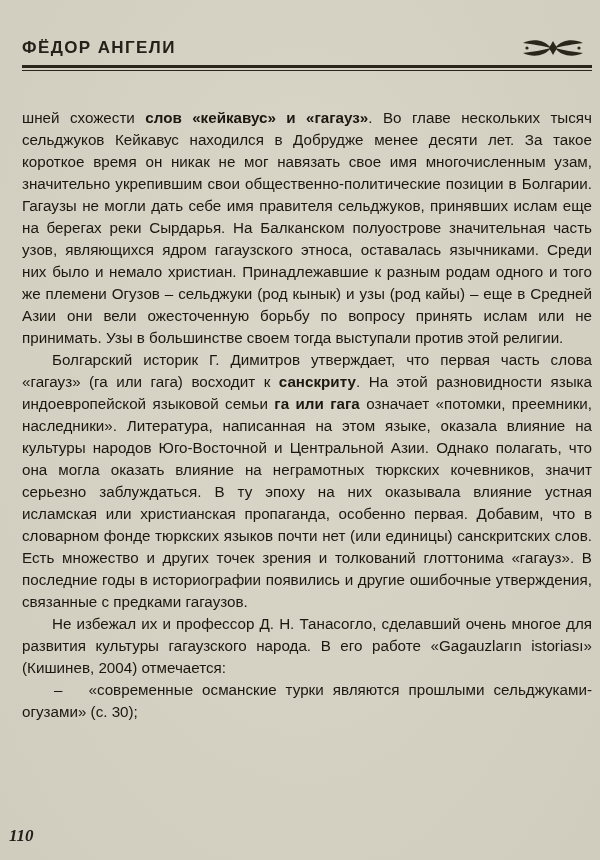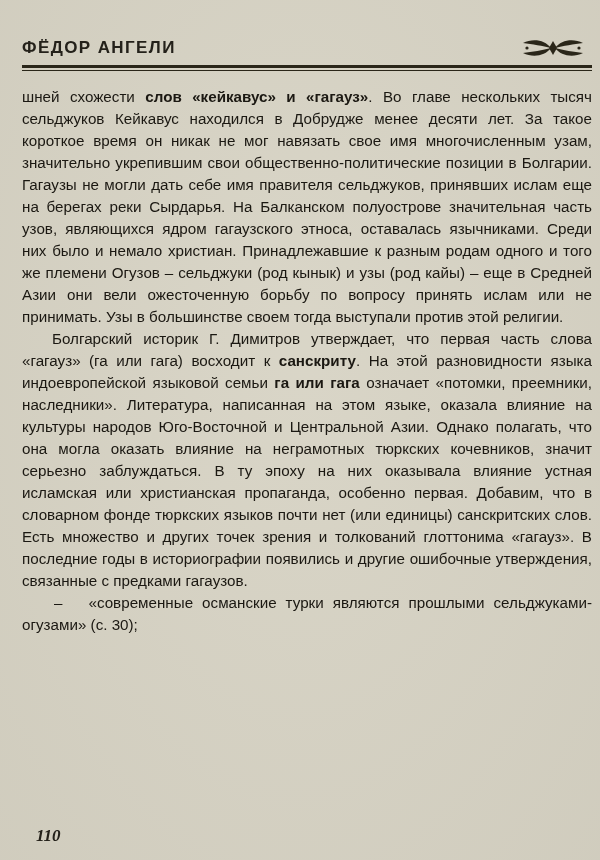--- a/index.html
+++ b/index.html
@@ -35,36 +35,36 @@
     font-weight: 700;
     font-size: 17px;
     letter-spacing: 1.4px;
     color: #24211a;
   }
   .ornament { display: inline-block; line-height: 0; margin-right: 6px; }
   .rule { margin-top: 7px; }
   .rule-thick { height: 3px; background: #2a2619; }
   .rule-thin  { height: 1px; background: #2a2619; margin-top: 2px; }
   .body-text {
-    margin-top: 15px;
+    margin-top: 36px;
     font-size: 15.2px;
     line-height: 22px;
     text-align: justify;
     max-height: 712px;
     overflow: hidden;
     color: #1b1812;
   }
   .para { margin: 0; }
   .para.indent { text-indent: 30px; }
   .para.list { text-indent: 32px; }
   .marker { margin-right: 26px; }
   .b { font-weight: 700; }
   .page-number {
     position: absolute;
-    left: 36px;
+    left: 9px;
     bottom: 14px;
     font-family: "Liberation Serif", "DejaVu Serif", serif;
     font-weight: 700;
     font-style: italic;
     font-size: 17px;
     color: #24211a;
   }
 </style>
 </head>
 <body>
@@ -89,18 +89,19 @@
   </header>
 
   <div class="rule">
     <div class="rule-thick"></div>
     <div class="rule-thin"></div>
   </div>
 
   <main class="body-text">
       <p class="para plain"><span>шней схожести </span><span class="b">слов «кейкавус» и «гагауз»</span><span>. Во главе нескольких тысяч сельджуков Кейкавус находился в Добрудже менее десяти лет. За такое короткое время он никак не мог навязать свое имя  многочисленным узам, значительно укрепившим свои общественно-политические позиции в Болгарии. Гагаузы не могли дать себе имя правителя сельджуков, принявших ислам еще на берегах реки Сырдарья.  На Балканском полуострове значительная часть узов, являющихся ядром гагаузского этноса, оставалась язычниками. Среди них было и немало христиан. Принадлежавшие к разным родам одного и того же племени Огузов – сельджуки (род кынык) и узы (род кайы) – еще в Средней Азии они вели ожесточенную борьбу по вопросу принять ислам или не принимать. Узы в большинстве своем тогда выступали против этой религии.</span></p>
       <p class="para indent"><span>Болгарский историк Г. Димитров утверждает, что первая часть слова «гагауз» (га или гага) восходит к </span><span class="b">санскриту</span><span>. На этой разновидности языка индоевропейской языковой семьи </span><span class="b">га или гага</span><span> означает «потомки, преемники, наследники». Литература, написанная на этом языке, оказала влияние на культуры народов Юго-Восточной и Центральной Азии. Однако полагать, что она могла оказать влияние на неграмотных тюркских кочевников, значит серьезно заблуждаться. В ту эпоху на них оказывала влияние устная исламская или христианская пропаганда, особенно первая. Добавим, что в словарном фонде тюркских языков почти нет (или единицы) санскритских слов. Есть множество и других точек зрения и толкований глоттонима «гагауз». В последние годы в историографии появились и другие ошибочные утверждения, связанные с предками гагаузов.</span></p>
+      <p class="para indent"><span>Не избежал их и профессор Д. Н. Танасогло, сделавший очень многое для развития культуры гагаузского народа. В его работе «Gagauzların istoriası» (Кишинев, 2004) отмечается:</span></p>
       <p class="para list"><span class="marker">–</span><span>«современные османские турки являются прошлыми сельджуками-огузами» (с. 30);</span></p>
     </main>
 
   <span class="page-number">110</span>
 
 </div>
 
 </body></html>

